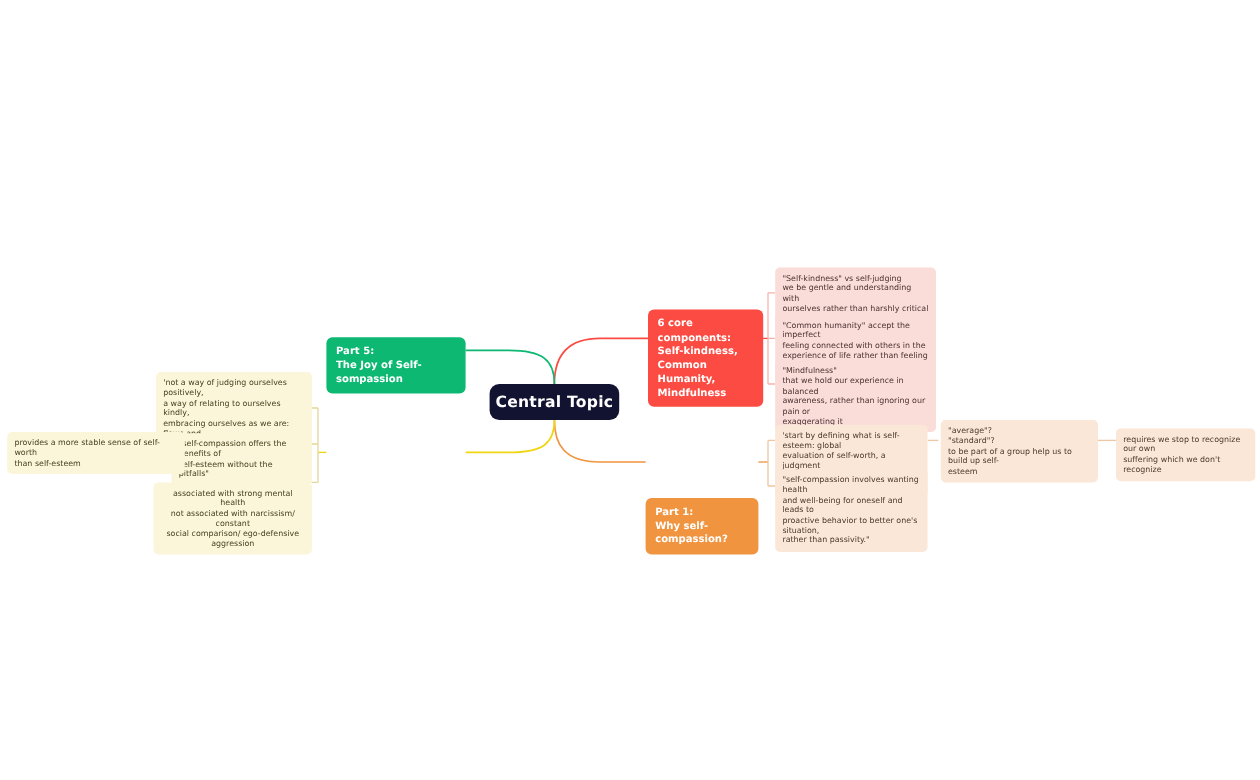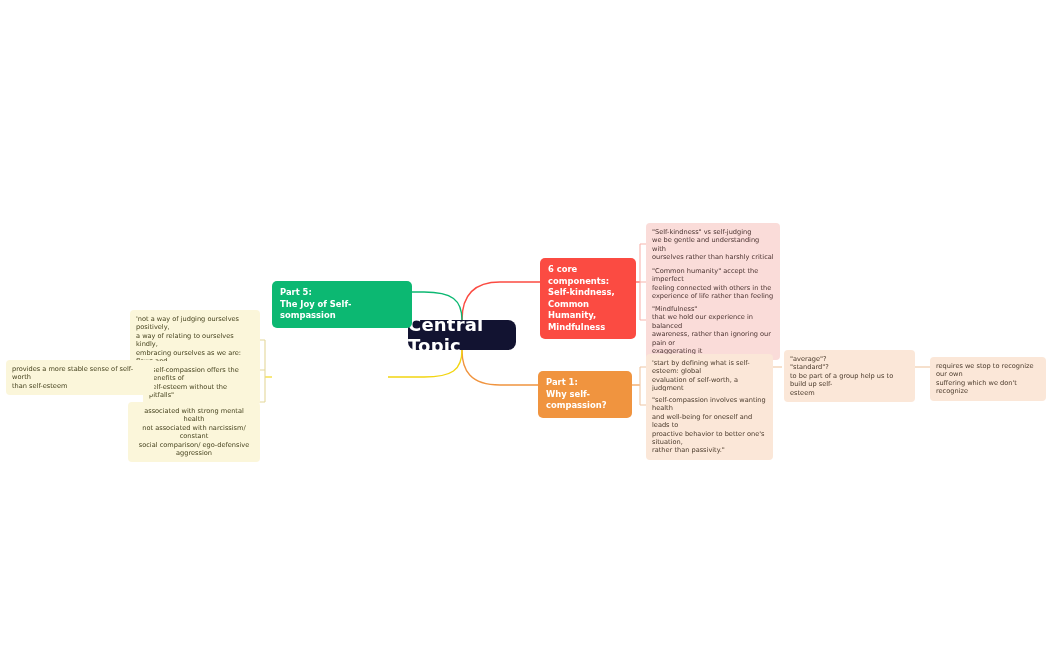--- a/index.html
+++ b/index.html
@@ -12,37 +12,37 @@
   }
   #canvas{position:absolute;left:0;top:0;width:1050px;height:650px;}
   svg.links{position:absolute;left:0;top:0;width:1050px;height:650px;pointer-events:none;}
 
   .node{position:absolute;box-sizing:border-box;}
 
   
   .central{
     background:#121331;color:#ffffff;
     border-radius:8px;
-    font-size:18px;font-weight:600;
+    font-size:13px;font-weight:600;
     letter-spacing:.2px;
     display:flex;align-items:center;justify-content:center;
     left:408px;top:320px;width:108px;height:30px;
   }
 
   
   .branch{
     border-radius:5px;
     color:#ffffff;font-weight:700;font-size:8.4px;
     line-height:11.5px;
     padding:6px 8px;
     box-sizing:border-box;
     white-space:pre-line;
   }
   .branch.red{background:#fb4b42;}
-  .branch.orange{background:#f0943f;}
+  .branch.orange{background:#f0943f;margin-top:44px;}
   .branch.green{background:#0cb872;}
   .branch.yellow{background:#f2d511;color:#2e2a00;}
 
   
   .leaf{
     border-radius:4px;
     font-size:6.6px;
     line-height:8.4px;
     padding:5px 6px;
     box-sizing:border-box;
@@ -121,21 +121,21 @@
 rather than passivity."</div>
 
   <div class="node leaf peach" style="left:784px;top:350px;width:131px;">"average"?
 "standard"?
 to be part of a group help us to build up self-
 esteem</div>
 
   <div class="node leaf peach" style="left:930px;top:357px;width:116px;">requires we stop to recognize our own
 suffering which we don't recognize</div>
 
-  <div class="node branch green" style="left:272px;top:281px;width:140px;">Part 5:
+  <div class="node branch green" style="left:272px;top:281px;width:116px;">Part 5:
 The Joy of Self-sompassion</div>
 
 
   <div class="node leaf cream" style="left:130px;top:310px;width:130px;">'not a way of judging ourselves positively,
 a way of relating to ourselves kindly,
 embracing ourselves as we are: flaws and
 all'</div>
 
   <div class="node leaf cream" style="left:143px;top:361px;width:117px;">"self-compassion offers the benefits of
 self-esteem without the pitfalls"</div>

